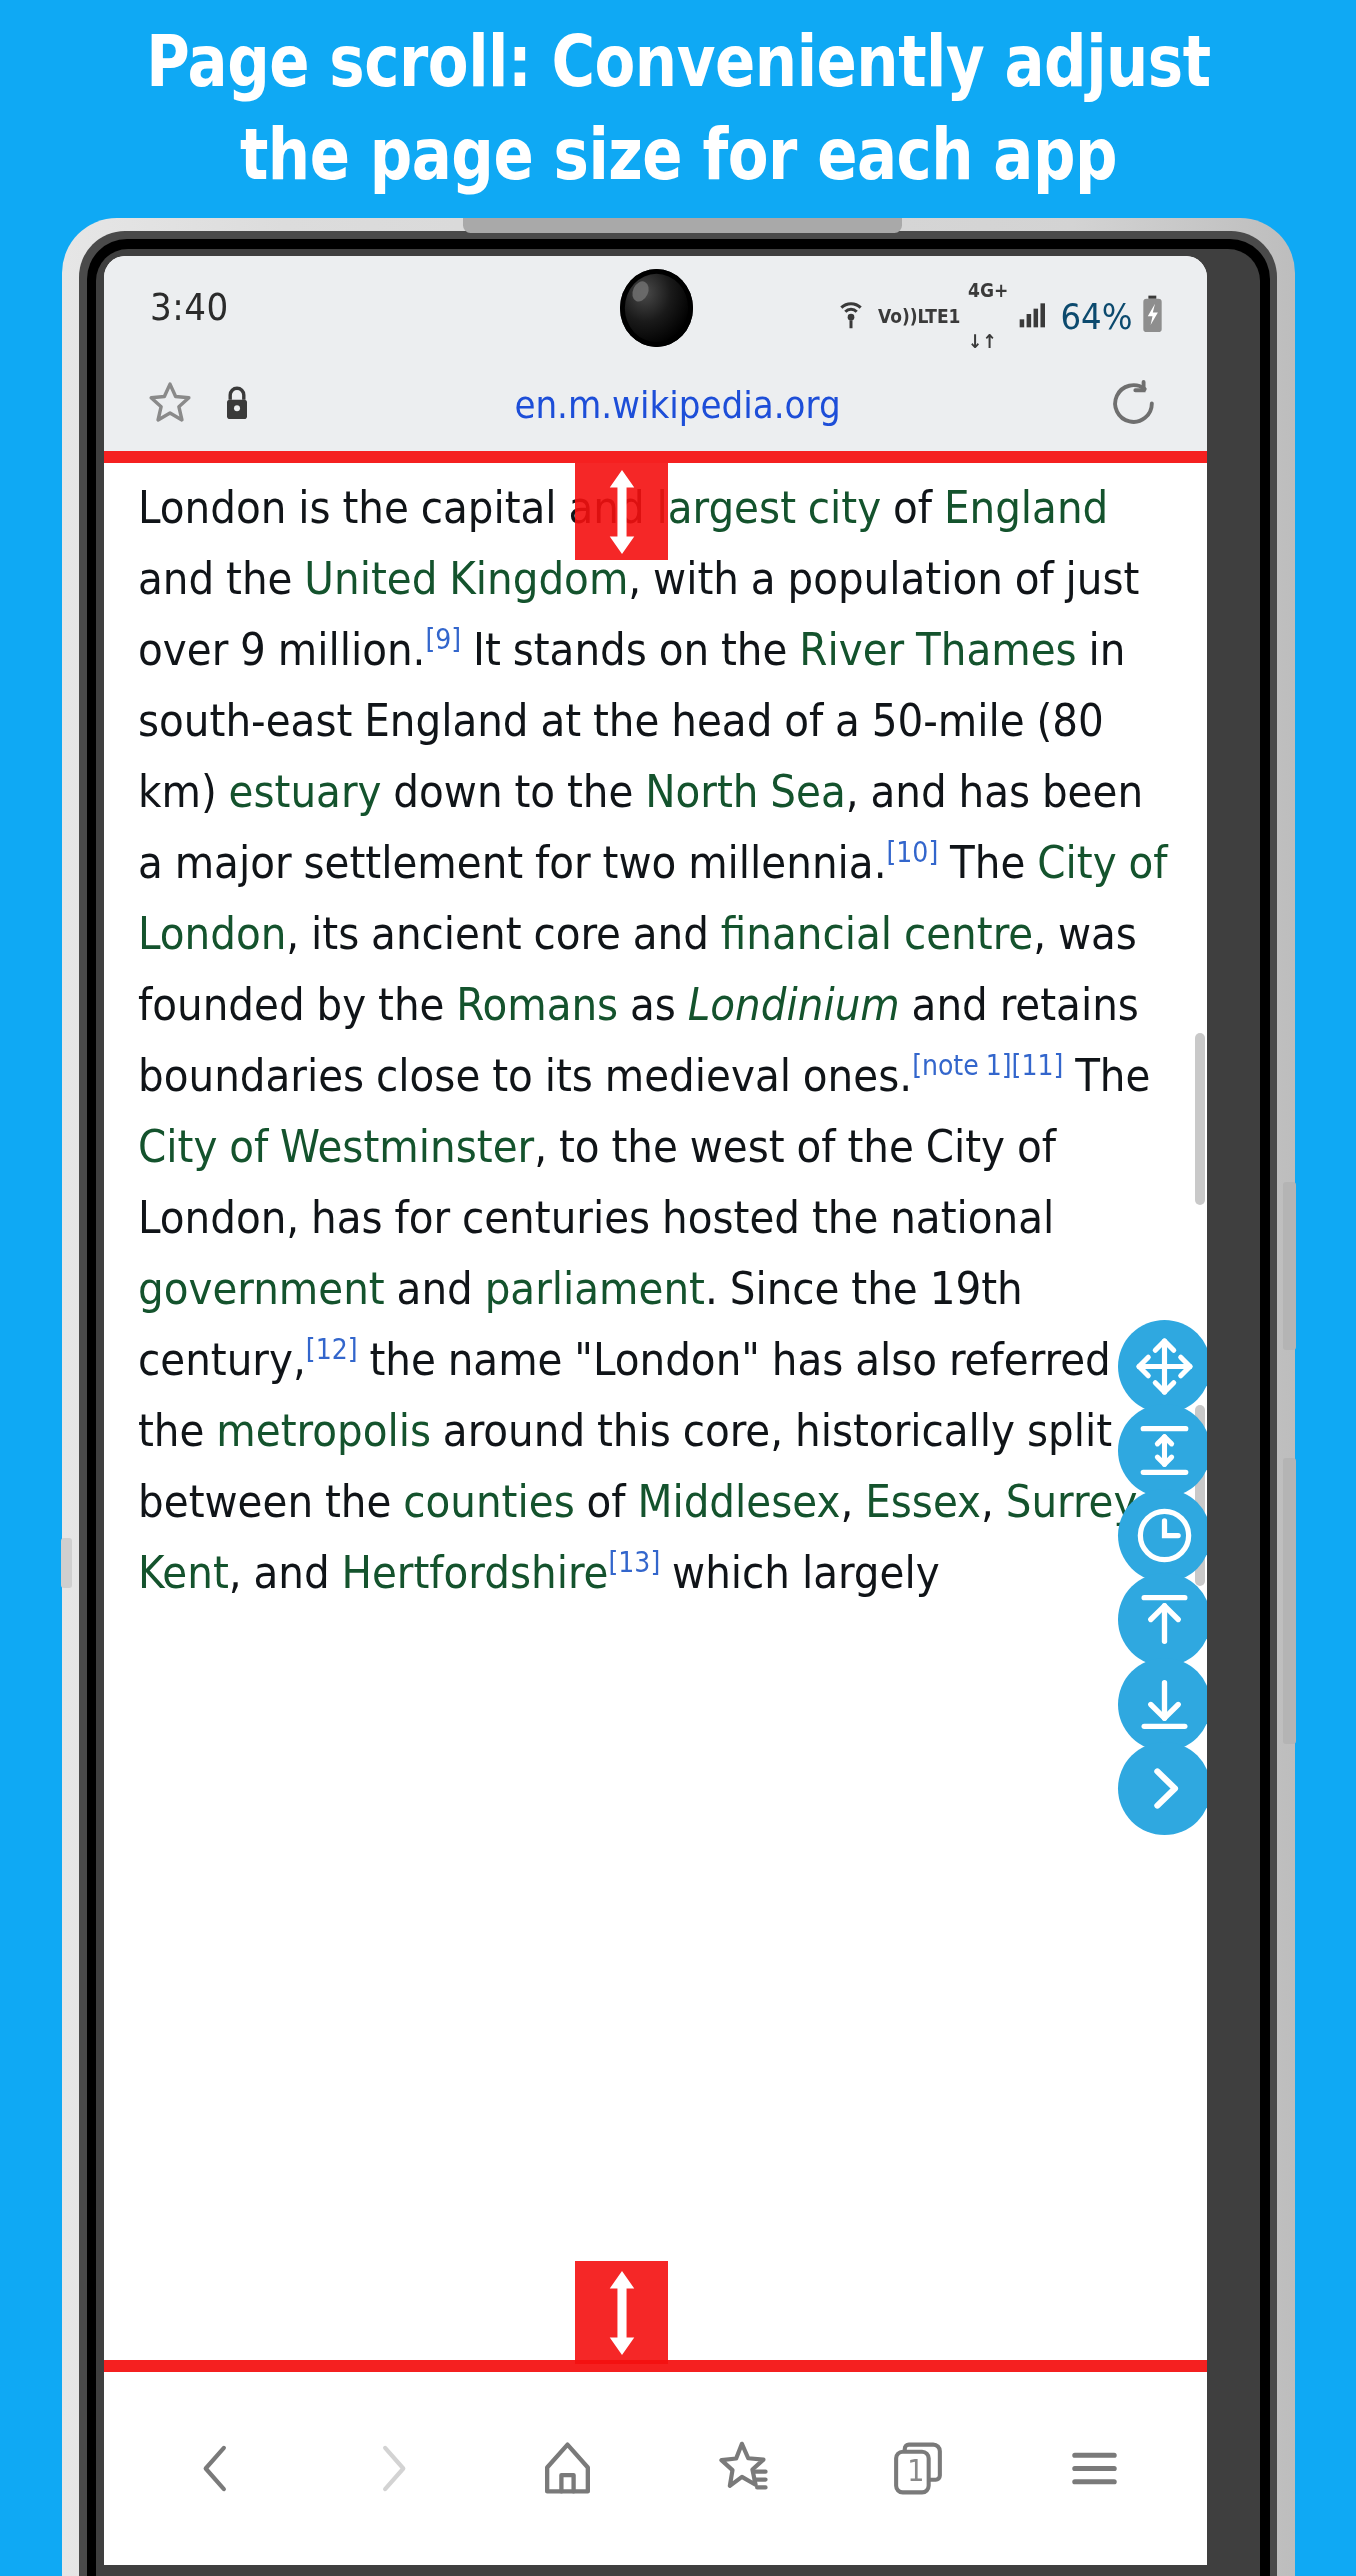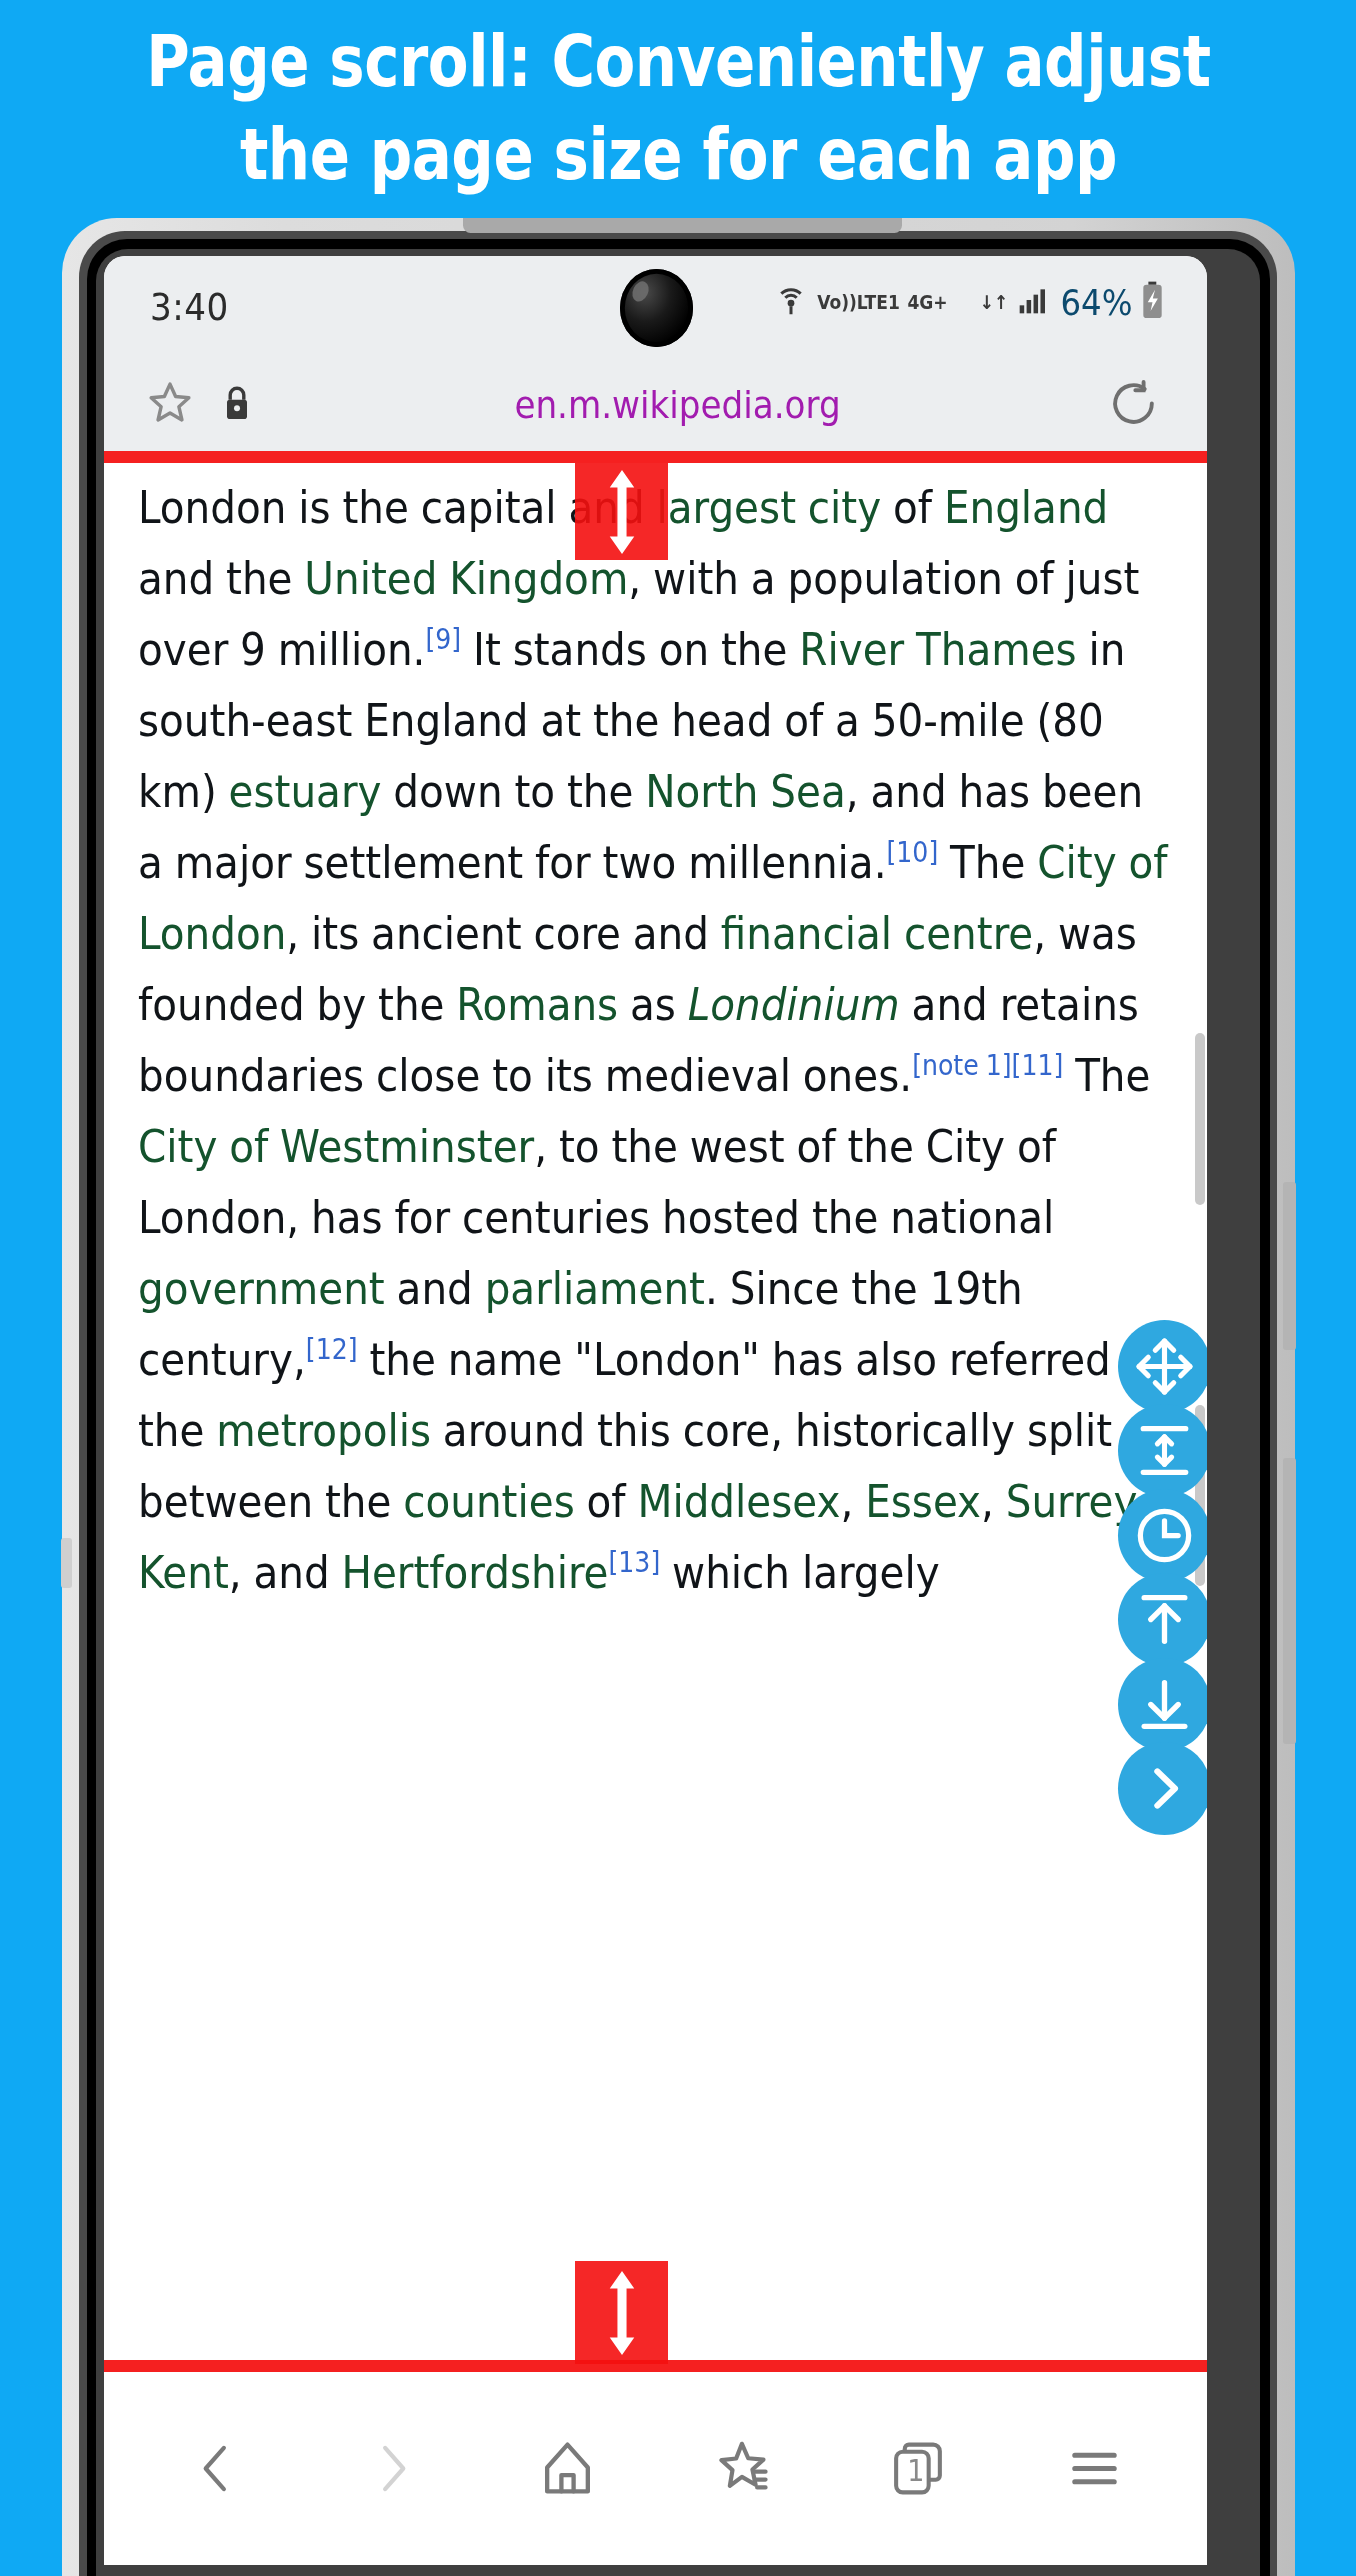--- a/index.html
+++ b/index.html
@@ -87,33 +87,33 @@
   .punchhole:after{
     content:"";position:absolute;left:13.4px;top:11.4px;width:15.3px;height:21px;
     background:#707070;border-radius:50%;transform:rotate(25deg);opacity:.85;
   }
   .status-right{
     position:absolute;right:42px;top:25px;display:flex;align-items:center;gap:7.6px;
     color:#3a3a3a;
   }
   .st-vol{display:flex;flex-direction:row;line-height:1;font-size:19px;
     font-family:"DejaVu Sans Condensed","Liberation Sans Narrow","Liberation Sans",sans-serif;font-weight:700;}
-  .st-4g{display:flex;align-items:center;line-height:1;font-size:19px;
+  .st-4g{display:flex;flex-direction:column;align-items:flex-start;line-height:1;font-size:19px;
     font-family:"DejaVu Sans Condensed","Liberation Sans Narrow","Liberation Sans",sans-serif;font-weight:700;gap:32px;}
   .batt-pct{font-size:36px;color:#0c4a6e;margin-left:2.9px;
     font-family:"DejaVu Sans Condensed","Liberation Sans Narrow","Liberation Sans",sans-serif;}
 
   
   .urlbar{
     position:relative;height:92px;background:#eceef0;
     display:flex;align-items:center;
   }
   .url-text{
     position:absolute;left:0;right:0;text-align:center;
-    font-size:38px;color:#a21caf;
+    font-size:38px;color:#1d4ed8;
     font-family:"DejaVu Sans Condensed","Liberation Sans Narrow","Liberation Sans",sans-serif;
     margin-left:44px;
   }
   .url-left{position:absolute;left:40px;display:flex;align-items:center;gap:25px;}
   .url-right{position:absolute;right:46px;display:flex;align-items:center;}
 
   
   .redline{position:absolute;left:0;width:1103px;height:12.4px;background:#F52020;z-index:9;}
   .redline-top{top:195px;}
   .redline-bot{top:2104px;}

